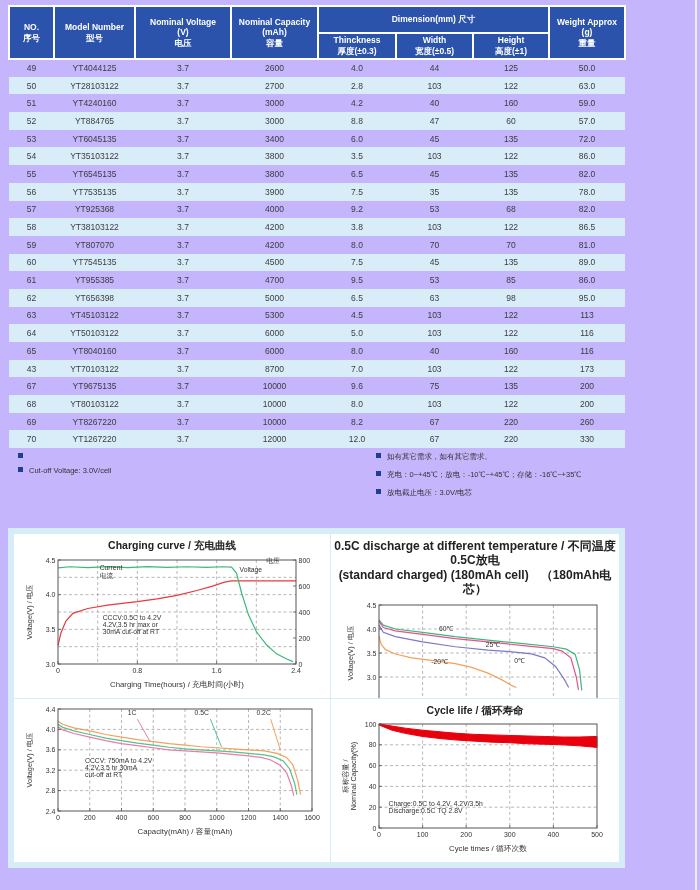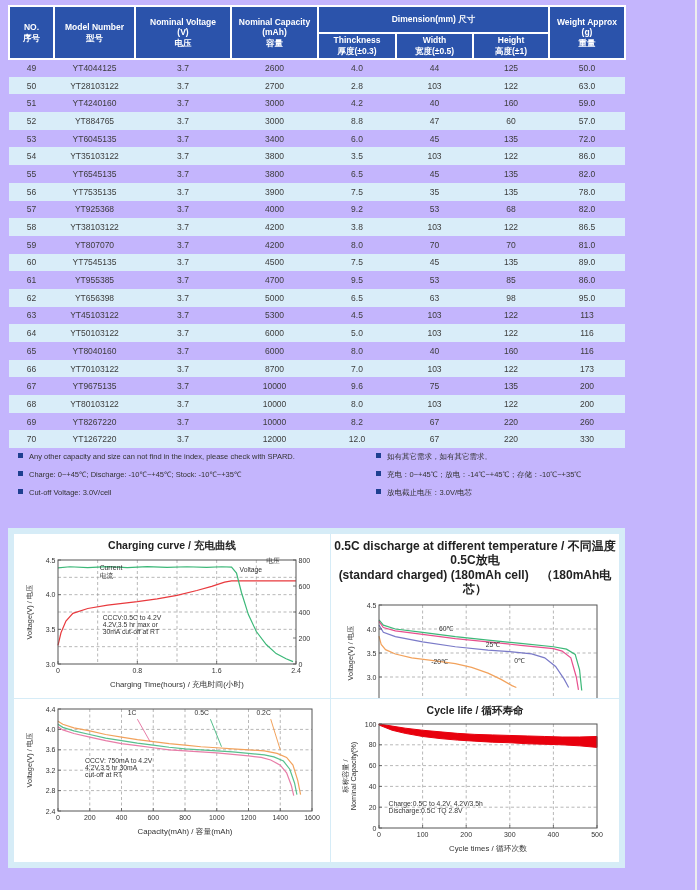--- a/index.html
+++ b/index.html
@@ -240,21 +240,21 @@
           <td>65</td>
           <td>YT8040160</td>
           <td>3.7</td>
           <td>6000</td>
           <td>8.0</td>
           <td>40</td>
           <td>160</td>
           <td>116</td>
         </tr>
         <tr>
-          <td>66</td>
+          <td>43</td>
           <td>YT70103122</td>
           <td>3.7</td>
           <td>8700</td>
           <td>7.0</td>
           <td>103</td>
           <td>122</td>
           <td>173</td>
         </tr>
         <tr>
           <td>67</td>
@@ -296,39 +296,34 @@
           <td>220</td>
           <td>330</td>
         </tr>
       </tbody>
   </table>
 
   <div class="notes">
     <ul id="notes-en">
         <li>
           <span class="bullet"></span>
-          <span>Any other capacity and size can not find in the index, please check with SPARD.</span>
-        </li>
-        <li>
-          <span class="bullet"></span>
-          <span>Charge: 0~+45℃; Discharge: -10℃~+45℃; Stock: -10℃~+35℃</span>
         </li>
         <li>
           <span class="bullet"></span>
           <span>Cut-off Voltage: 3.0V/cell</span>
         </li>
       </ul>
     <ul id="notes-cn">
         <li>
           <span class="bullet"></span>
           <span>如有其它需求，如有其它需求。</span>
         </li>
         <li>
           <span class="bullet"></span>
-          <span>充电：0~+45℃；放电：-14℃~+45℃；存储：-10℃~+35℃</span>
+          <span>充电：0~+45℃；放电：-10℃~+45℃；存储：-16℃~+35℃</span>
         </li>
         <li>
           <span class="bullet"></span>
           <span>放电截止电压：3.0V/电芯</span>
         </li>
       </ul>
   </div>
 
   <div class="charts">
     <div class="panel">

